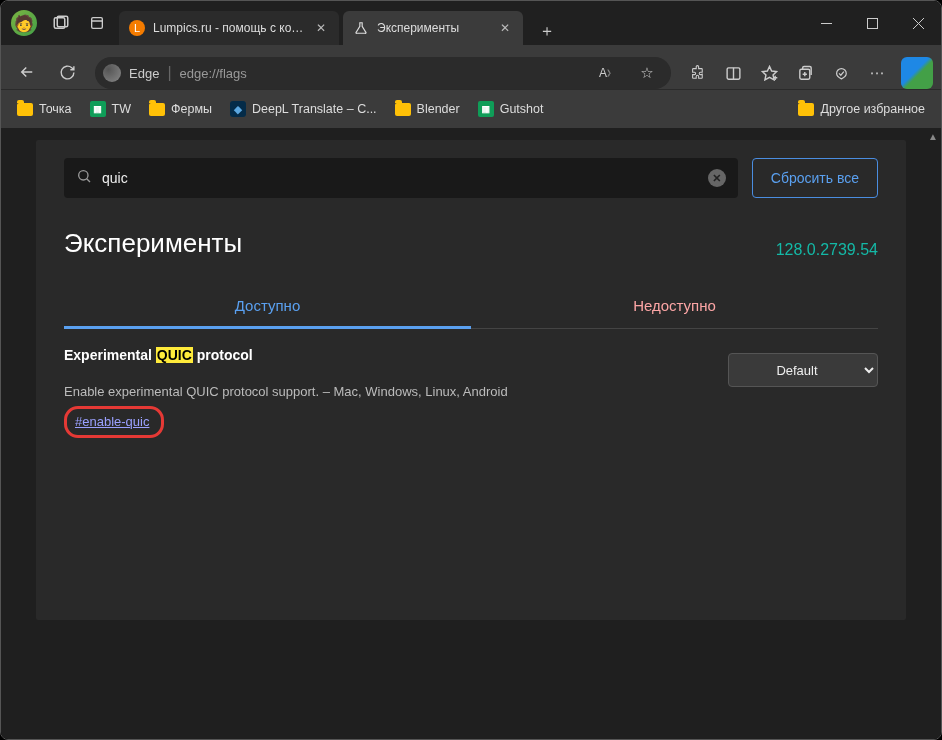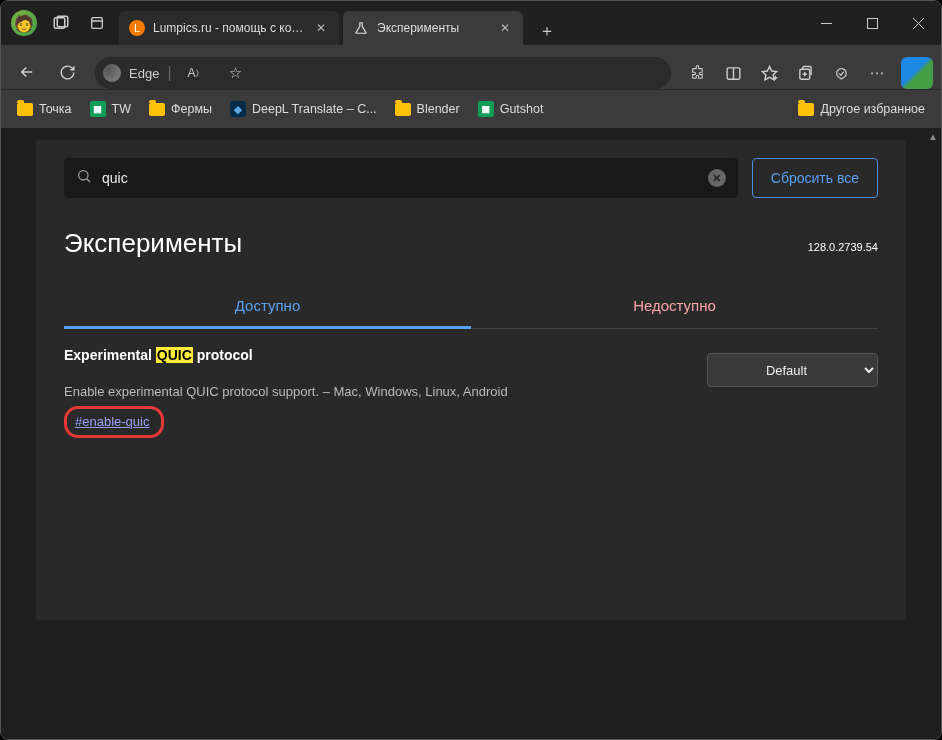--- a/index.html
+++ b/index.html
@@ -51,36 +51,36 @@
 .panel { background: #292929; max-width: 870px; margin: 0 auto; padding: 18px 28px 120px 28px; border-radius: 2px; min-height: 480px; }
 
 .search-row { display: flex; gap: 14px; align-items: center; }
 .searchbox { flex: 1; height: 40px; background: #191919; border-radius: 4px; display: flex; align-items: center; padding: 0 12px; gap: 10px; }
 .searchbox .search-icon { color: #999; font-size: 16px; }
 .searchbox input { flex: 1; background: transparent; border: none; outline: none; color: #eee; font-size: 14px; }
 .searchbox .clear-icon { width: 18px; height: 18px; border-radius: 50%; background: #666; display: flex; align-items: center; justify-content: center; color: #222; font-size: 11px; cursor: pointer; font-weight: bold; }
 .reset-btn { height: 40px; padding: 0 18px; background: #292929; border: 1px solid #4a8de0; color: #5aa0f0; font-size: 14px; border-radius: 4px; cursor: pointer; }
 
 .page-title { color: #fff; font-size: 26px; font-weight: 400; margin-top: 30px; }
-.version { color: #ffffff; font-size: 11px; float: right; margin-top: -18px; }
+.version { color: #14b8a6; font-size: 16px; float: right; margin-top: -18px; }
 
 .tabs-row { display: flex; margin-top: 28px; border-bottom: 1px solid #444; }
 .flag-tab { flex: 1; text-align: center; padding: 10px 0 14px 0; font-size: 15px; cursor: pointer; position: relative; }
 .flag-tab.active { color: #5aa0f0; }
 .flag-tab.inactive { color: #fca5a5; }
 .flag-tab.active::after { content: ""; position: absolute; bottom: -1px; left: 0; right: 0; height: 3px; background: #5aa0f0; }
 
 .flag-item { display: flex; gap: 20px; padding: 18px 0; }
 .flag-info { flex: 1; }
 .flag-title { color: #fff; font-size: 14px; font-weight: 700; }
 .highlight { background: #ffeb3b; color: #000; padding: 0 1px; }
 .flag-desc { color: #bbb; font-size: 13px; margin-top: 20px; line-height: 1.45; }
 .flag-hash-box { display: inline-block; border: 3px solid #e53935; border-radius: 14px; padding: 3px 12px 5px 8px; margin-top: 4px; }
 .flag-hash { color: #9aa0ff; text-decoration: underline; font-size: 13px; cursor: pointer; }
-.flag-select { width: 171px; height: 34px; background: #3a3a3a; color: #eee; border: 1px solid #555; border-radius: 4px; padding: 0 8px; font-size: 13px; cursor: pointer; align-self: flex-start; margin-top: 6px; text-align: center; }
+.flag-select { width: 150px; height: 34px; background: #3a3a3a; color: #eee; border: 1px solid #555; border-radius: 4px; padding: 0 8px; font-size: 13px; cursor: pointer; align-self: flex-start; margin-top: 6px; text-align: center; }
 </style>
 </head>
 <body>
 
 <div class="titlebar">
   <div class="profile-avatar">🧑</div>
   <div class="workspace-icon">
     <svg width="18" height="18" viewBox="0 0 24 24" fill="none" stroke="currentColor" stroke-width="2">
         <rect x="3" y="5" width="14" height="14" rx="2"></rect>
         <rect x="7" y="3" width="14" height="14" rx="2"></rect>
@@ -137,20 +137,21 @@
   </div>
   <div class="nav-btn">
     <svg width="17" height="17" viewBox="0 0 24 24" fill="none" stroke="currentColor" stroke-width="2">
         <path d="M21 12a9 9 0 1 1-3-6.7L21 8M21 3v5h-5"></path>
       </svg>
   </div>
   <div class="urlbox">
     <span class="edge-logo"></span>
     <span class="edge-label">Edge</span>
     <span class="urlsep">|</span>
+    <span class="urltext">edge://flags</span>
     <span class="addr-icon" style="font-size:12px;">A<sup style="font-size:8px;">》</sup></span>
     <span class="addr-icon">☆</span>
   </div>
   <div class="addr-icon">
     <svg width="17" height="17" viewBox="0 0 24 24" fill="none" stroke="currentColor" stroke-width="1.8">
         <path d="M20 12v7a1 1 0 0 1-1 1h-5v-3a2 2 0 0 0-4 0v3H5a1 1 0 0 1-1-1v-5h3a2 2 0 0 0 0-4H4V5a1 1 0 0 1 1-1h5V1a2 2 0 0 1 4 0v3h5a1 1 0 0 1 1 1v5h-3a2 2 0 0 0 0 4h3z" transform="scale(0.85) translate(2,2)"></path>
       </svg>
   </div>
   <div class="addr-icon">
     <svg width="17" height="17" viewBox="0 0 24 24" fill="none" stroke="currentColor" stroke-width="2">

